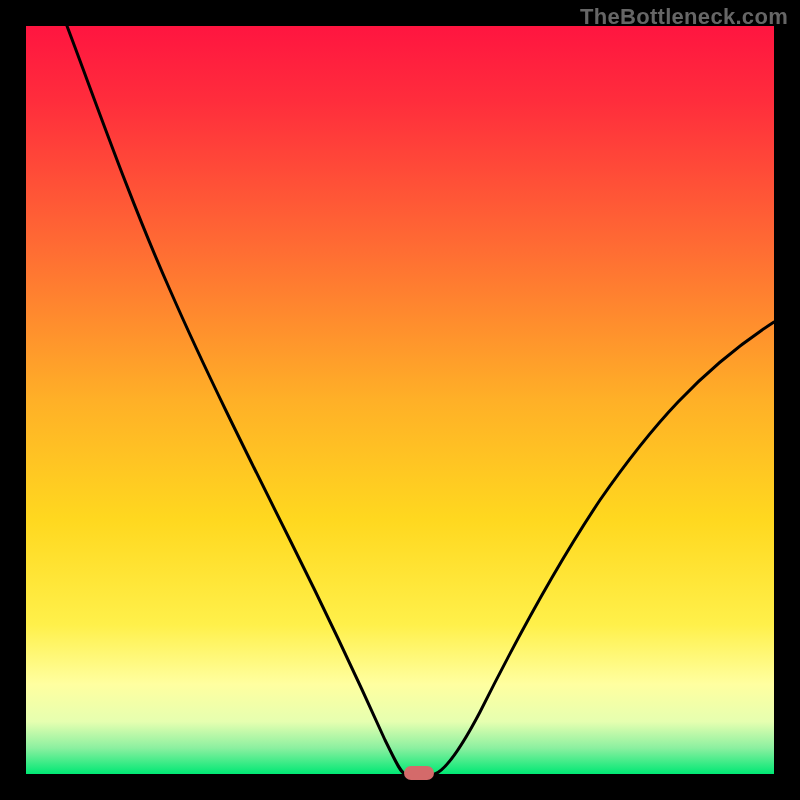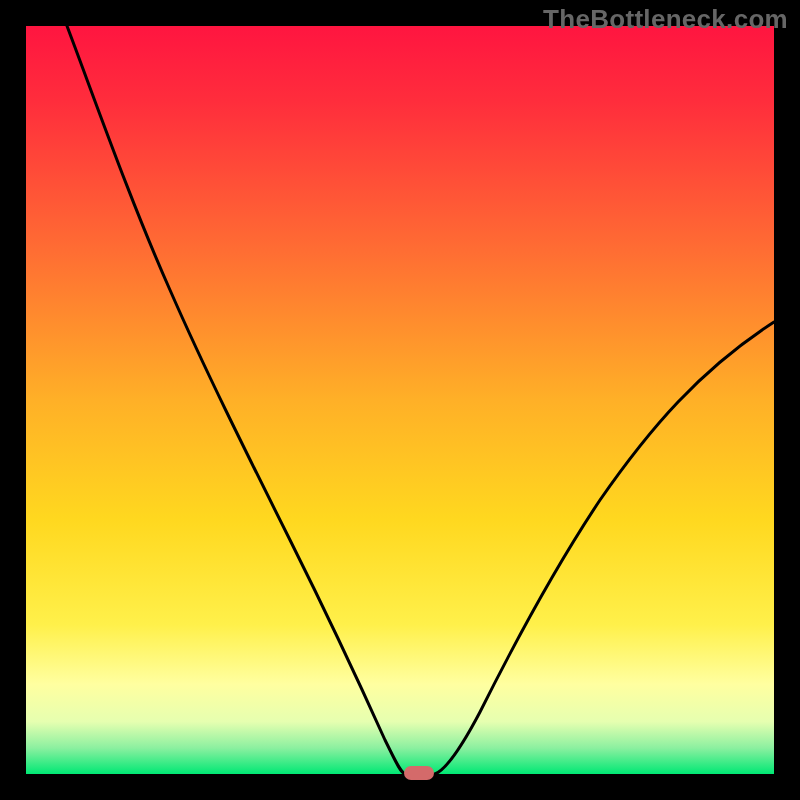--- a/index.html
+++ b/index.html
@@ -15,21 +15,21 @@
     position: relative;
     width: 800px;
     height: 800px;
     background: #000;
   }
   .watermark {
     position: absolute;
     top: 4px;
     right: 12px;
     color: #666;
-    font-size: 26px;
+    font-size: 22px;
     font-weight: bold;
     letter-spacing: 0.3px;
     z-index: 10;
   }
   svg {
     display: block;
   }
 </style>
 </head>
 <body>

